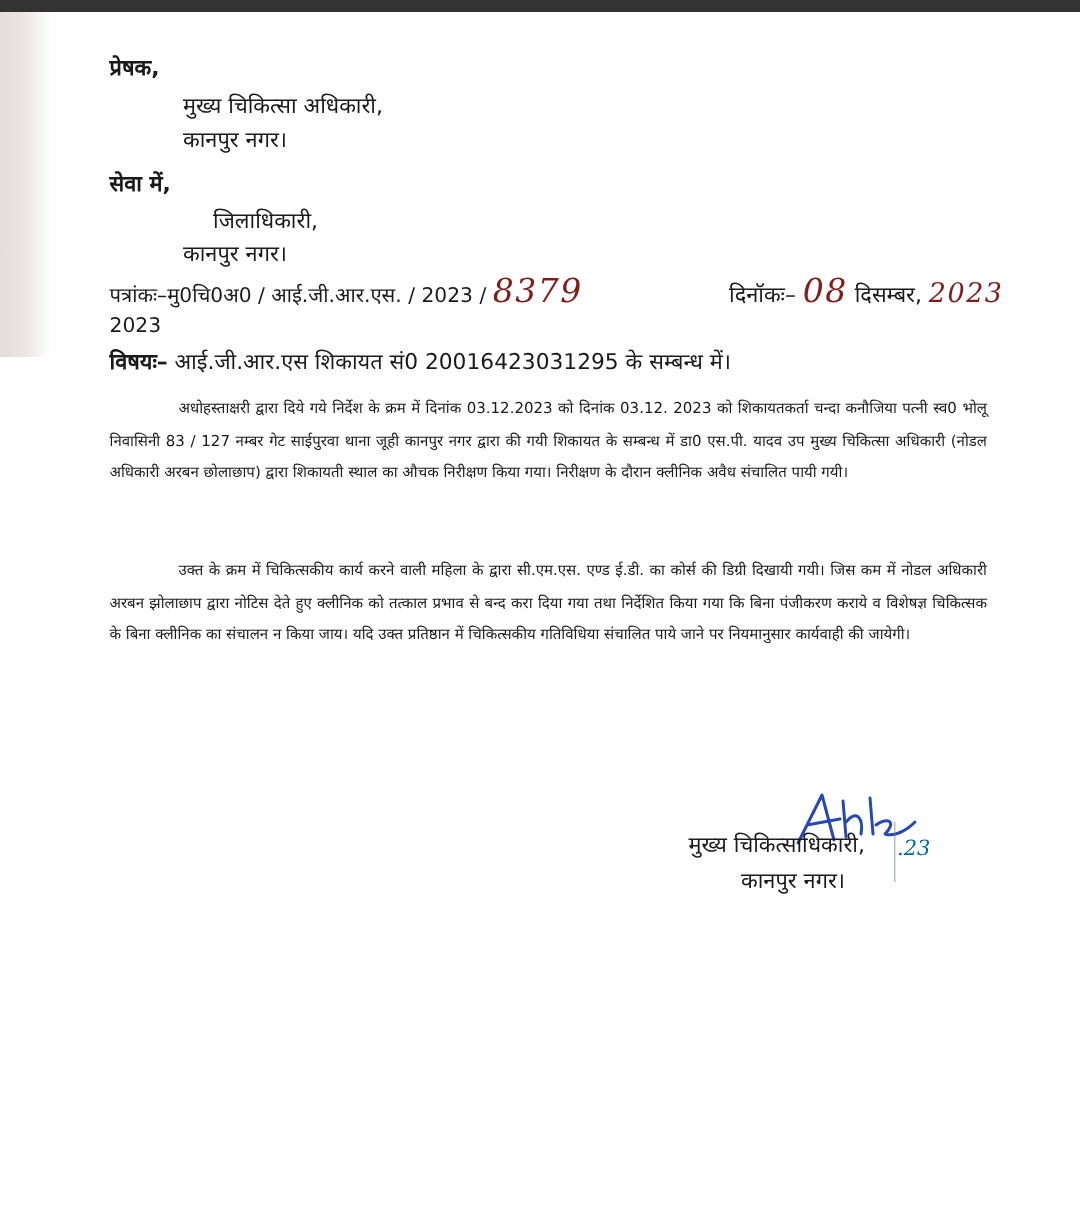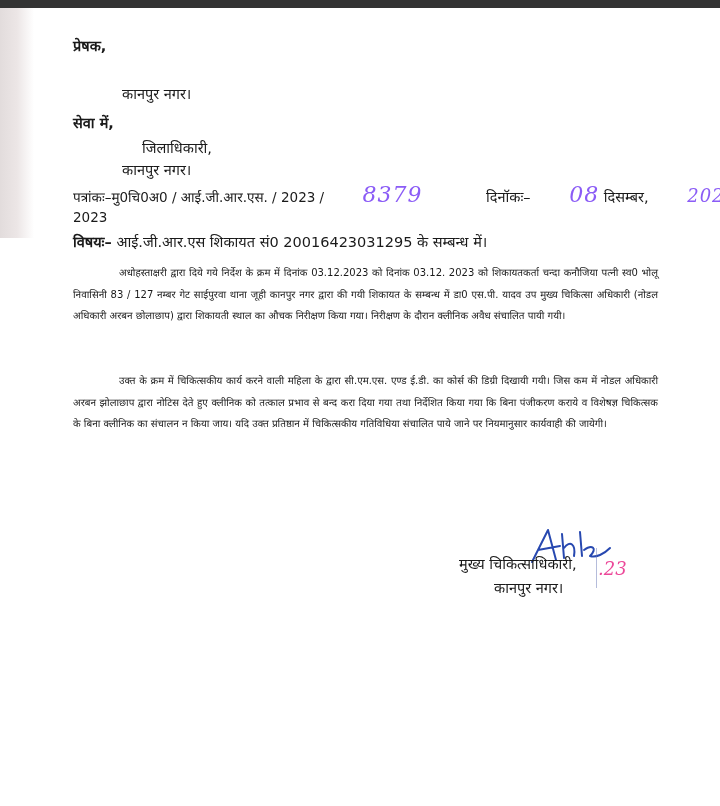--- a/index.html
+++ b/index.html
@@ -37,23 +37,22 @@
       white-space: nowrap;
       font-size: 14.5px;
       line-height: 20px;
     }
     .bold-label { font-weight: bold; }
     .indent-block { left: 122px; }
     .handwritten {
       font-family: "DejaVu Serif", serif;
       font-style: italic;
       font-size: 22px;
-      color: #8b5cf6;
+      color: #7f1d1d;
       letter-spacing: 1px;
-      margin-left: 34px;
     }
     .para {
       position: absolute;
       left: 73px;
       width: 585px;
       font-size: 10px;
       line-height: 21.5px;
       text-align: justify;
       text-indent: 46px;
       margin: 0;
@@ -63,40 +62,41 @@
       left: 526px;
       top: 518px;
       width: 90px;
       height: 44px;
     }
     .sig-date {
       position: absolute;
       left: 598px; top: 550px;
       font-family: "DejaVu Serif", serif;
       font-style: italic;
-      color: #ec4899;
-      font-size: 18px;
+      color: #0369a1;
+      font-size: 14px;
     }
     .stamp-ghost {
       position: absolute;
       left: 596px; top: 540px;
       width: 16px; height: 40px;
       border-left: 1px solid #6c7ab8;
       opacity: .5;
     }
   </style>
 </head>
 <body>
 
 <div class="topbar"></div>
 <div class="left-shadow"></div>
 
 <div class="page">
 
   <div class="line bold-label" style="left:73px; top:28px;">प्रेषक,</div>
+  <div class="line indent-block" style="top:53px;">मुख्य चिकित्सा अधिकारी,</div>
   <div class="line indent-block" style="top:76px;">कानपुर नगर।</div>
 
   <div class="line bold-label" style="left:73px; top:105px;">सेवा में,</div>
   <div class="line indent-block" style="top:130px;margin-left:20px;">जिलाधिकारी,</div>
   <div class="line indent-block" style="top:152px;">कानपुर नगर।</div>
 
   <div class="line" style="left:73px; top:177px; font-size:13.5px;">
     <span>पत्रांकः–मु0चि0अ0 / आई.जी.आर.एस. / 2023 /</span>
     <span class="handwritten">8379</span>
   </div>

